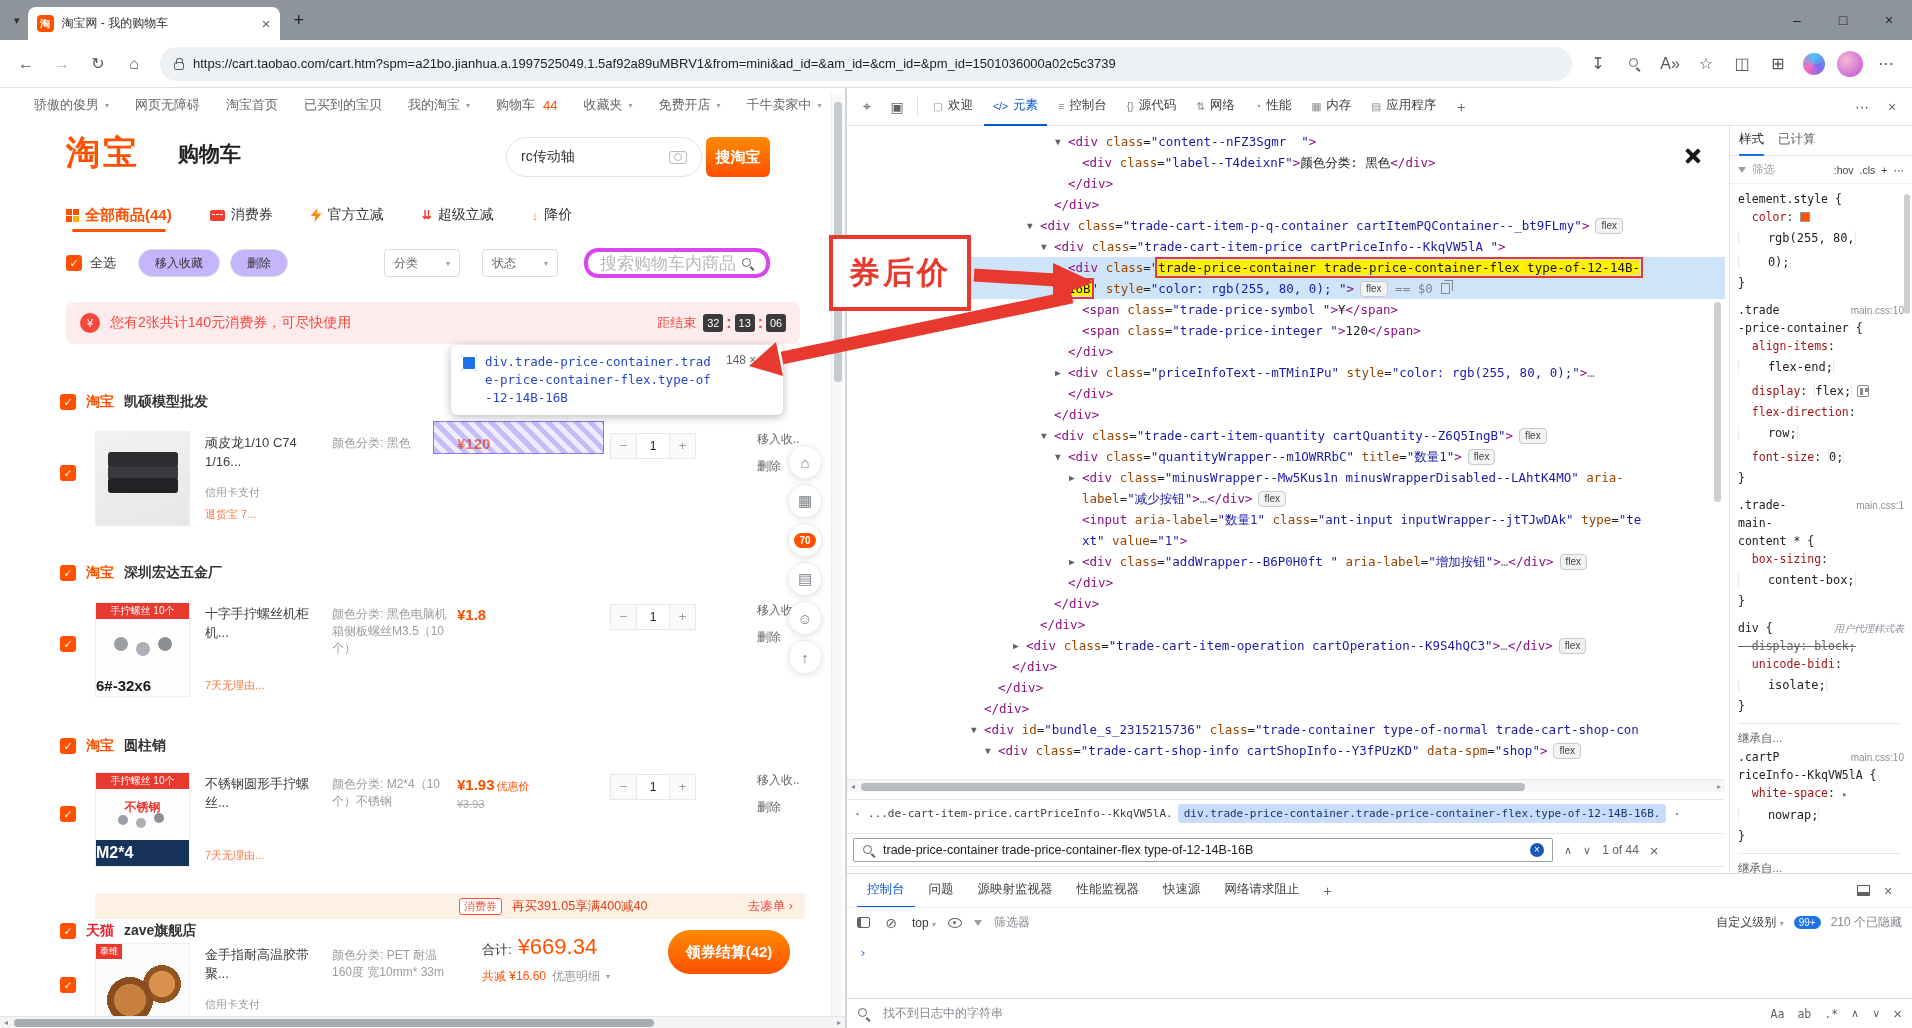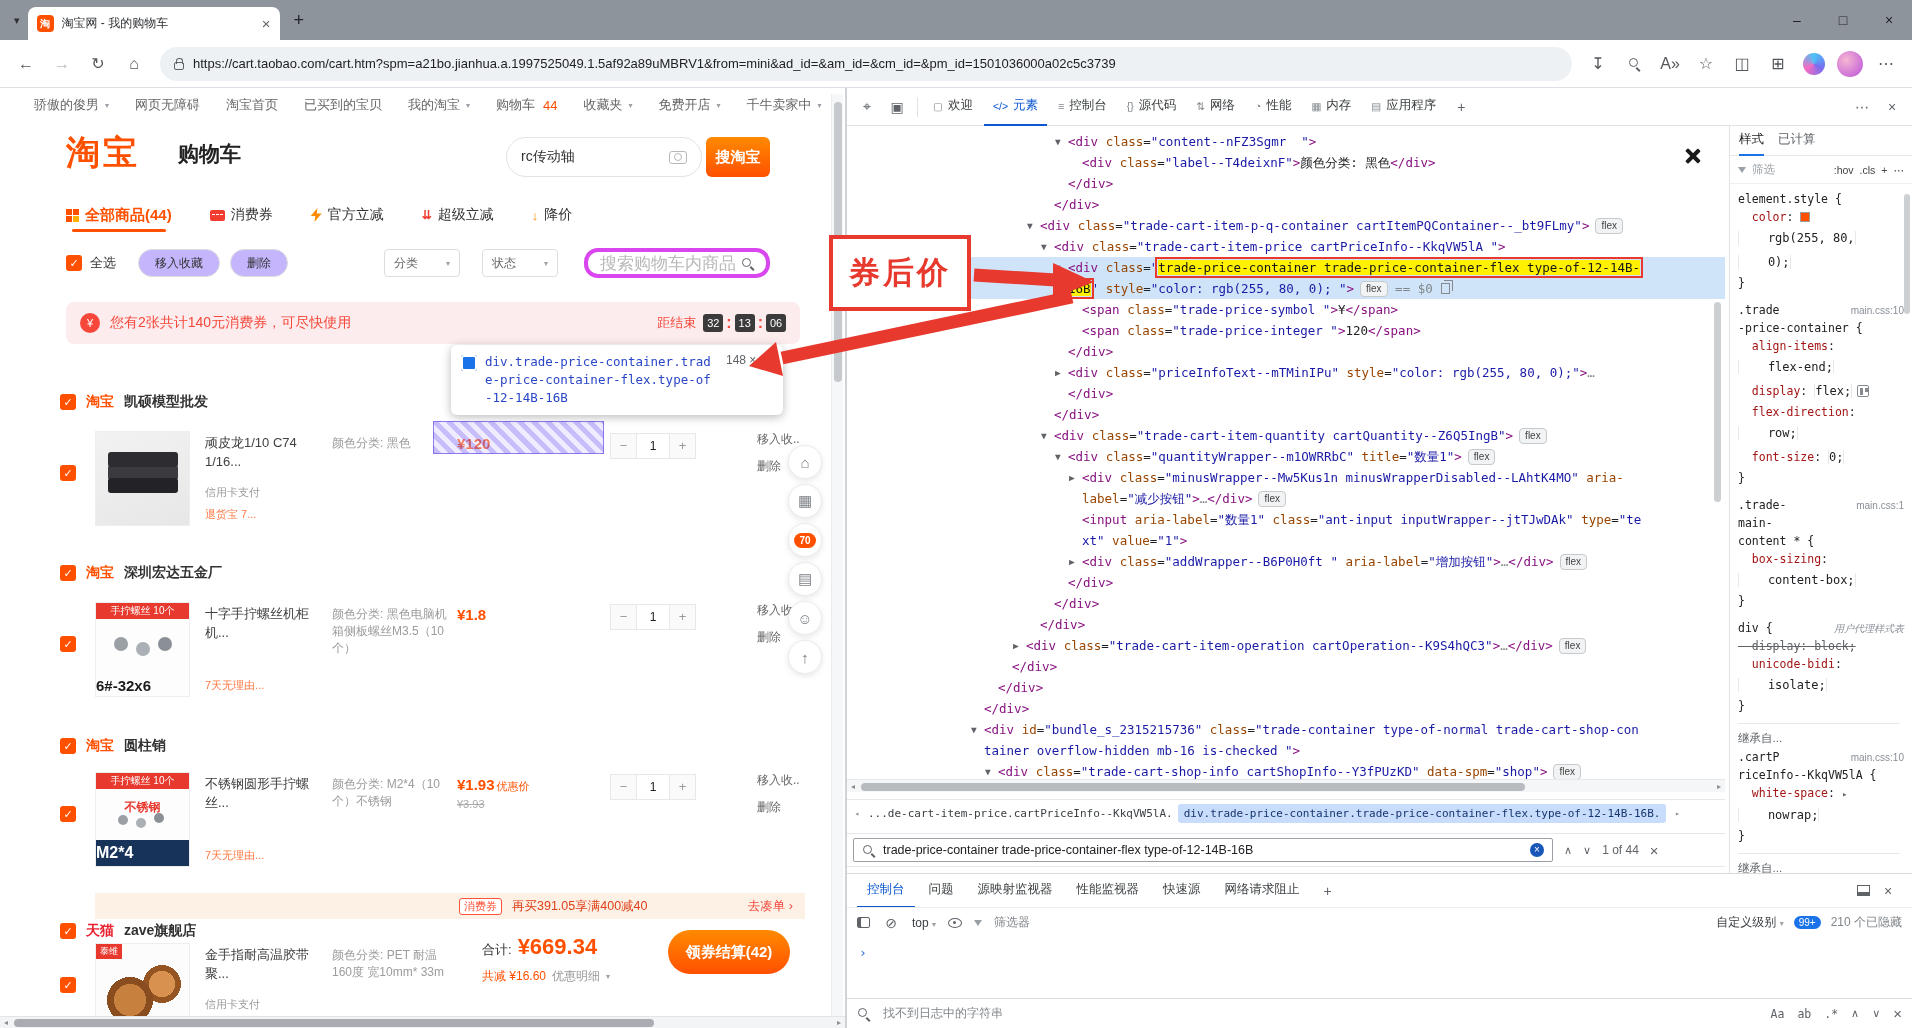--- a/index.html
+++ b/index.html
@@ -96,21 +96,21 @@
 .stepper{display:flex;height:26px;border:1px solid #e8e8e8}
 .st-btn{width:25px;text-align:center;line-height:24px;color:#999;font-size:13px;background:#fafafa}
 .st-val{width:34px;text-align:center;line-height:24px;color:#333;font-size:12px;border-left:1px solid #e8e8e8;border-right:1px solid #e8e8e8;background:#fff}
 .iop{font-size:12px;color:#666}
 #promo{left:95px;top:805px;width:710px;height:26px;background:#fdf0e4;display:flex;align-items:center;gap:10px;padding:0 12px}
 #promo-tag{border:1px solid #ff5338;color:#ff5338;font-size:11px;padding:0 4px;border-radius:3px;background:#fff;margin-left:352px;white-space:nowrap}
 #promo-text{color:#e0401a;font-size:12.5px;white-space:nowrap}
 #promo-link{margin-left:auto;color:#f5483b;font-size:12.5px;white-space:nowrap}
 #sum-row1{left:482px;top:846px;display:flex;align-items:baseline;gap:6px}
 #sum-label{font-size:13px;color:#333}
-#sum-total{font-size:22px;font-weight:bold;color:#ff5000}
+#sum-total{font-size:22px;font-weight:normal;color:#ff5000}
 #sum-row2{left:482px;top:880px;display:flex;align-items:center;gap:6px;font-size:12px}
 #sum-disc{color:#ff5000}
 #sum-detail{color:#999}
 #checkout-btn{left:668px;top:842px;width:122px;height:44px;border-radius:22px;background:linear-gradient(180deg,#ff8a00,#ff5000);color:#fff;font-size:15px;font-weight:bold;display:flex;align-items:center;justify-content:center}
 .fbtn{position:absolute;width:34px;height:34px;border-radius:50%;background:#fff;border:1px solid #ececec;box-shadow:0 2px 6px rgba(0,0,0,.1);display:flex;align-items:center;justify-content:center;color:#7a7e83;font-size:15px}
 .fb-badge{background:#ff5000;color:#fff;font-size:10px;border-radius:8px;padding:0 5px;line-height:15px;font-weight:bold}
 #hatch{left:433px;top:333px;width:171px;height:33px;border:1px solid rgba(113,87,235,.75);background:repeating-linear-gradient(45deg,rgba(130,108,245,.45) 0 5px,rgba(208,200,255,.35) 5px 10px);z-index:5}
 #el-tooltip{left:451px;top:257px;width:332px;background:#fff;border-radius:6px;box-shadow:0 2px 10px rgba(0,0,0,.28);display:flex;padding:8px 10px;gap:8px;z-index:6;align-items:flex-start}
 .tt-ico{width:16px;height:16px;border-radius:3px;background:#1a73e8;flex:none;margin-top:2px;box-shadow:inset 0 0 0 2px #fff,inset 0 0 0 3px #1a73e8}
 #tt-sel{font-family:"DejaVu Sans Mono",monospace;font-size:12.5px;color:#2946c7;width:232px;word-break:break-all;line-height:18px}
@@ -535,21 +535,20 @@
         <div class="code-line" style="padding-left: 235px;"><span class="cs-v">xt"</span><span class="cs-p"> </span><span class="cs-at">value</span><span class="cs-p">=</span><span class="cs-v">"1"</span><span class="cs-t">&gt;</span></div>
         <div class="code-line" style="padding-left: 235px;"><span class="cs-a">▶</span><span class="cs-t">&lt;div </span><span class="cs-at">class</span><span class="cs-p">=</span><span class="cs-v">"addWrapper--B6P0H0ft "</span><span class="cs-p"> </span><span class="cs-at">aria-label</span><span class="cs-p">=</span><span class="cs-v">"增加按钮"</span><span class="cs-t">&gt;</span><span class="cs-g">…</span><span class="cs-t">&lt;/div&gt;</span><span class="flexbadge">flex</span></div>
         <div class="code-line" style="padding-left: 221px;"><span class="cs-t">&lt;/div&gt;</span></div>
         <div class="code-line" style="padding-left: 207px;"><span class="cs-t">&lt;/div&gt;</span></div>
         <div class="code-line" style="padding-left: 193px;"><span class="cs-t">&lt;/div&gt;</span></div>
         <div class="code-line" style="padding-left: 179px;"><span class="cs-a">▶</span><span class="cs-t">&lt;div </span><span class="cs-at">class</span><span class="cs-p">=</span><span class="cs-v">"trade-cart-item-operation cartOperation--K9S4hQC3"</span><span class="cs-t">&gt;</span><span class="cs-g">…</span><span class="cs-t">&lt;/div&gt;</span><span class="flexbadge">flex</span></div>
         <div class="code-line" style="padding-left: 165px;"><span class="cs-t">&lt;/div&gt;</span></div>
         <div class="code-line" style="padding-left: 151px;"><span class="cs-t">&lt;/div&gt;</span></div>
         <div class="code-line" style="padding-left: 137px;"><span class="cs-t">&lt;/div&gt;</span></div>
         <div class="code-line" style="padding-left: 137px;"><span class="cs-a">▼</span><span class="cs-t">&lt;div </span><span class="cs-at">id</span><span class="cs-p">=</span><span class="cs-v">"bundle_s_2315215736"</span><span class="cs-p"> </span><span class="cs-at">class</span><span class="cs-p">=</span><span class="cs-v">"trade-container type-of-normal trade-cart-shop-con</span></div>
-        <div class="code-line" style="padding-left: 137px;"><span class="cs-v">tainer overflow-hidden mb-16 is-checked "</span><span class="cs-t">&gt;</span></div>
         <div class="code-line" style="padding-left: 151px;"><span class="cs-a">▼</span><span class="cs-t">&lt;div </span><span class="cs-at">class</span><span class="cs-p">=</span><span class="cs-v">"trade-cart-shop-info cartShopInfo--Y3fPUzKD"</span><span class="cs-p"> </span><span class="cs-at">data-spm</span><span class="cs-p">=</span><span class="cs-v">"shop"</span><span class="cs-t">&gt;</span><span class="flexbadge">flex</span></div>
       </div>
     <div id="dt-vscroll">
         <div class="thumb"></div>
       </div>
     <div id="dt-hscroll">
       <span class="sar">◂</span>
       <div class="thumb"></div>
       <span class="sar" style="margin-left:auto">▸</span>
     </div>

